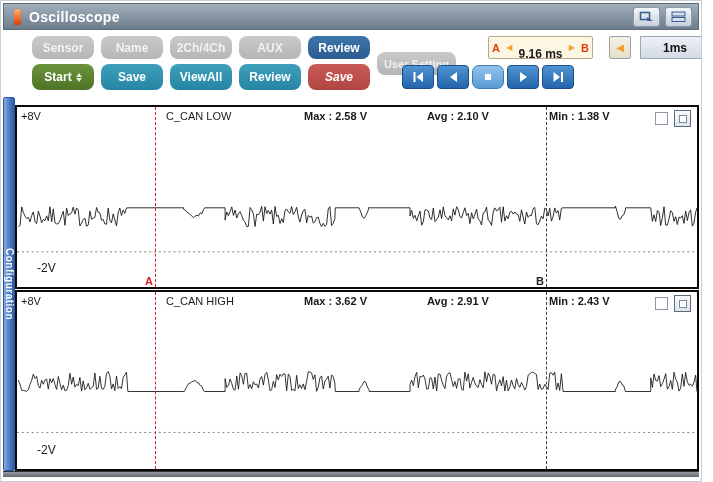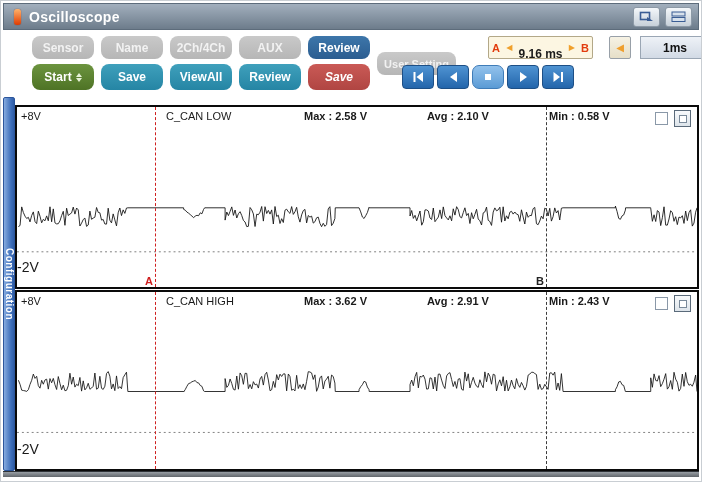--- a/index.html
+++ b/index.html
@@ -66,21 +66,21 @@
     letter-spacing:.5px;cursor:pointer;}
   .channels{flex:1;display:flex;flex-direction:column;margin-top:8px;}
   .channel{position:relative;background:#fff;border:2px solid #0a0a0a;overflow:hidden;}
   .channel.ch1{height:184px;}
   .channel.ch2{flex:1;margin-top:1px;}
   .wave-svg{position:absolute;left:0;top:0;width:100%;height:100%;}
   .wave-line{fill:none;stroke:#161616;stroke-width:0.9;}
   .zero-line{stroke:#808080;stroke-width:1;stroke-dasharray:2 3;}
 
   .vtop{position:absolute;left:4px;top:3px;font-size:11px;color:#1a1a1a;}
-  .vbottom{position:absolute;left:0;bottom:12px;font-size:14px;color:#1a1a1a;}
+  .vbottom{position:absolute;left:20px;bottom:12px;font-size:12px;color:#1a1a1a;}
   .chan-name{position:absolute;left:149px;top:3px;font-size:11px;color:#1a1a1a;}
   .meas{position:absolute;top:3px;font-size:11px;color:#1a1a1a;font-weight:bold;}
   .meas.max{left:287px;} .meas.avg{left:410px;} .meas.min{left:532px;}
 
   .cb-group{position:absolute;right:6px;top:3px;display:flex;align-items:center;gap:6px;}
   .cb-plain{width:13px;height:13px;border:1px solid #8a98a8;background:#fff;cursor:pointer;}
   .cb-frame{width:17px;height:17px;border:1px solid #5a6a7a;cursor:pointer;
     background:linear-gradient(#f8fafc,#dde4ea);display:flex;align-items:center;justify-content:center;}
   .cb-frame i{display:block;width:8px;height:8px;border:1px solid #7a8a9a;background:#fff;}
 
@@ -194,21 +194,21 @@
 
       <div class="channel ch1">
         <svg id="wave-0" class="wave-svg" preserveAspectRatio="none" viewBox="0 0 695 180">
           <line class="zero-line" x1="0" x2="695" y1="144.8" y2="144.8"></line>
           <polyline class="wave-line" points="1.4,119.6 3.1,118.5 4.8,99.9 6.5,105.5 8.2,109.2 9.9,111.5 11.6,110.3 13.3,114.9 15.0,108.5 16.7,104.9 18.4,114.5 20.1,116.6 21.8,104.2 23.5,109.2 25.2,115.8 26.9,112.3 28.6,113.8 30.3,108.9 32.0,113.8 33.7,99.8 35.4,114.8 37.1,101.9 38.8,115.9 40.5,116.9 42.2,116.7 43.9,113.9 45.6,108.6 47.3,104.3 49.0,118.3 50.7,101.2 52.4,108.5 54.1,107.1 55.8,105.9 57.5,100.1 59.2,107.1 60.9,101.0 62.6,102.9 64.3,119.0 66.0,116.2 67.7,112.5 69.4,111.1 71.1,119.4 72.8,118.0 74.5,104.1 76.2,112.3 77.9,111.1 79.6,110.2 81.3,100.5 83.0,105.4 84.7,105.8 86.4,113.1 88.1,112.5 89.8,117.0 91.5,117.1 93.2,101.2 94.9,113.2 96.6,115.9 98.3,106.9 100.0,112.9 101.7,118.9 103.4,105.8 105.1,101.0 106.8,108.6 108.5,102.9 110.2,106.4 111.9,101.0 113.3,100.8 113.3,100.8 170.3,100.8 170.3,102.3 172.0,103.2 173.7,105.1 175.4,106.2 177.1,107.6 178.8,109.1 180.5,110.6 182.2,109.1 183.9,108.3 185.6,108.7 187.3,105.8 189.0,106.8 190.7,102.4 191.8,100.8 212.7,100.8 212.7,113.1 214.4,105.0 216.1,108.6 217.8,104.4 219.5,99.9 221.2,108.4 222.9,103.0 224.6,111.0 226.3,106.7 228.0,104.7 229.7,108.5 231.4,113.4 233.1,115.0 234.8,119.6 236.5,119.3 238.2,100.5 239.9,102.8 241.6,106.9 243.3,119.5 245.0,107.2 246.7,107.7 248.4,105.2 250.1,99.5 251.8,114.1 253.5,99.7 255.2,106.5 256.9,103.4 258.6,107.1 260.3,102.9 262.0,117.0 263.7,99.5 265.4,109.5 267.1,108.2 268.8,116.5 270.5,111.7 272.2,115.5 273.9,103.2 275.6,102.2 277.3,104.8 279.0,106.4 280.7,99.6 282.4,107.4 284.1,104.8 285.8,100.3 287.5,109.8 289.2,115.1 290.9,107.9 292.6,103.6 294.3,102.4 296.0,115.9 297.7,108.5 299.4,110.1 301.1,109.1 302.8,116.1 304.5,114.7 306.2,110.8 307.9,110.1 309.6,116.3 311.3,119.7 313.0,116.3 314.7,119.3 316.4,117.6 318.1,101.9 319.8,99.7 321.5,118.6 323.2,116.2 324.9,111.5 325.3,100.8 325.3,100.8 349.6,100.8 349.6,100.8 351.3,104.9 353.0,110.0 354.7,111.5 356.4,108.7 358.1,105.6 359.8,100.3 360.0,100.8 401.7,100.8 401.7,109.0 403.4,103.5 405.1,111.4 406.8,108.3 408.5,113.8 410.2,109.0 411.9,104.0 413.6,118.2 415.3,114.7 417.0,102.9 418.7,102.9 420.4,104.0 422.1,111.0 423.8,112.5 425.5,101.0 427.2,114.7 428.9,112.4 430.6,110.1 432.3,102.9 434.0,111.6 435.7,99.9 437.4,108.6 439.1,110.9 440.8,112.9 442.5,108.8 444.2,113.8 445.9,101.8 447.6,108.1 449.3,99.7 451.0,102.6 452.7,109.7 454.4,110.9 456.1,105.6 457.8,100.8 459.5,108.6 461.2,106.4 462.9,116.5 464.6,105.7 466.3,111.8 468.0,107.4 469.7,102.3 471.4,112.0 473.1,113.8 474.8,118.0 476.5,105.9 478.2,104.9 479.9,100.1 481.6,113.3 483.3,114.5 485.0,118.4 486.7,105.1 488.4,100.9 490.1,103.8 491.8,102.9 493.5,100.2 495.2,115.2 496.9,99.8 498.6,114.0 500.3,108.8 502.0,111.8 503.7,105.2 505.4,104.3 507.1,107.1 508.8,105.0 510.5,107.1 512.2,107.7 513.9,114.3 515.6,102.8 517.3,110.0 519.0,117.0 520.7,105.1 522.4,110.3 524.1,108.4 525.8,108.6 527.5,101.7 529.2,100.4 530.9,116.7 532.6,117.7 534.3,114.0 536.0,109.1 537.7,111.8 539.4,101.2 541.1,102.3 542.8,109.0 544.5,101.3 546.2,114.1 547.9,109.7 549.6,100.9 551.3,106.0 553.0,103.6 554.7,113.0 556.4,101.2 558.1,100.8 558.1,100.8 611.6,100.8 611.6,99.0 613.3,104.5 615.0,111.4 616.7,112.3 618.4,108.9 620.1,107.9 621.8,103.1 622.0,100.8 647.7,100.8 647.7,101.2 649.4,114.3 651.1,107.8 652.8,114.5 654.5,103.6 656.2,105.1 657.9,118.6 659.6,110.7 661.3,99.8 663.0,118.1 664.7,118.1 666.4,112.0 668.1,103.7 669.8,105.7 671.5,114.3 673.2,109.7 674.9,117.6 676.6,110.0 678.3,110.9 680.0,108.7 681.7,116.4 683.4,104.0 685.1,113.6 686.8,105.7 688.5,102.8 690.2,119.1 691.9,116.1 693.6,105.2 695.0,100.8"></polyline>
         </svg>
         <span class="vtop">+8V</span>
         <span class="chan-name">C_CAN LOW</span>
         <span class="meas max">Max : 2.58 V</span>
         <span class="meas avg">Avg : 2.10 V</span>
-        <span class="meas min">Min : 0.58 V</span>
+        <span class="meas min">Min : 1.38 V</span>
         <div class="cb-group">
           <span class="cb-plain"></span>
           <span class="cb-frame">
               <i></i>
             </span>
         </div>
         <div class="cursor a" style="left: calc(20.3% + 0px);"></div>
         <div class="cursor b" style="left: calc(77.8% + 0px);"></div>
         <span class="cursor-label a" style="left: calc(20.3% - 10px);">A</span>
         <span class="cursor-label b" style="left: calc(77.8% - 10px);">B</span>

